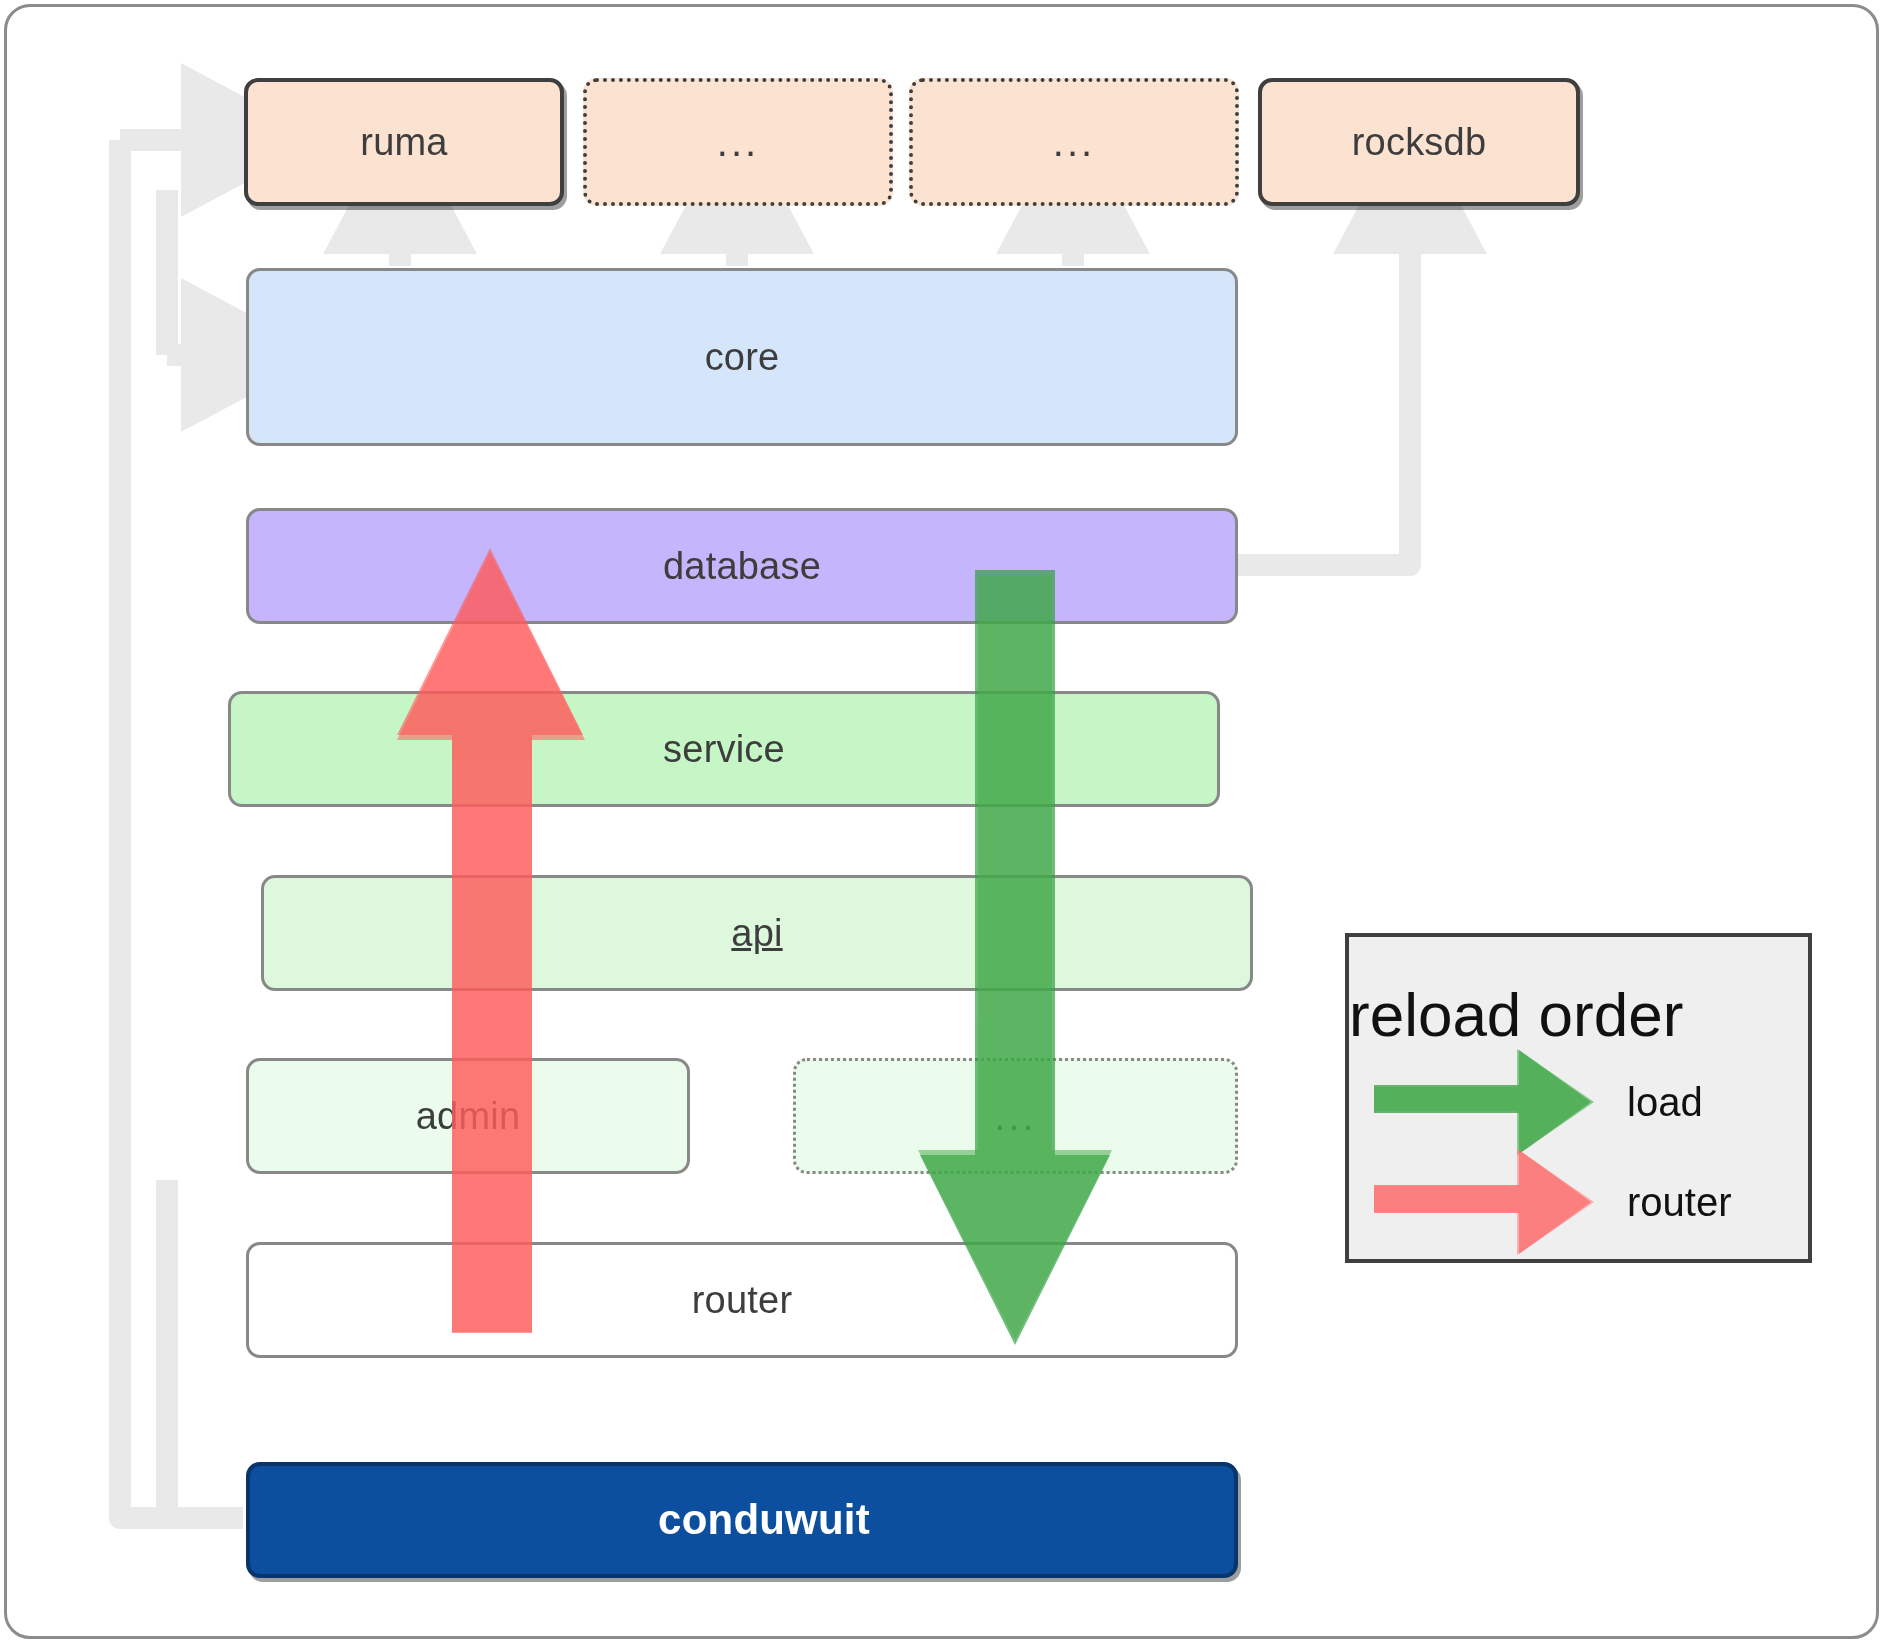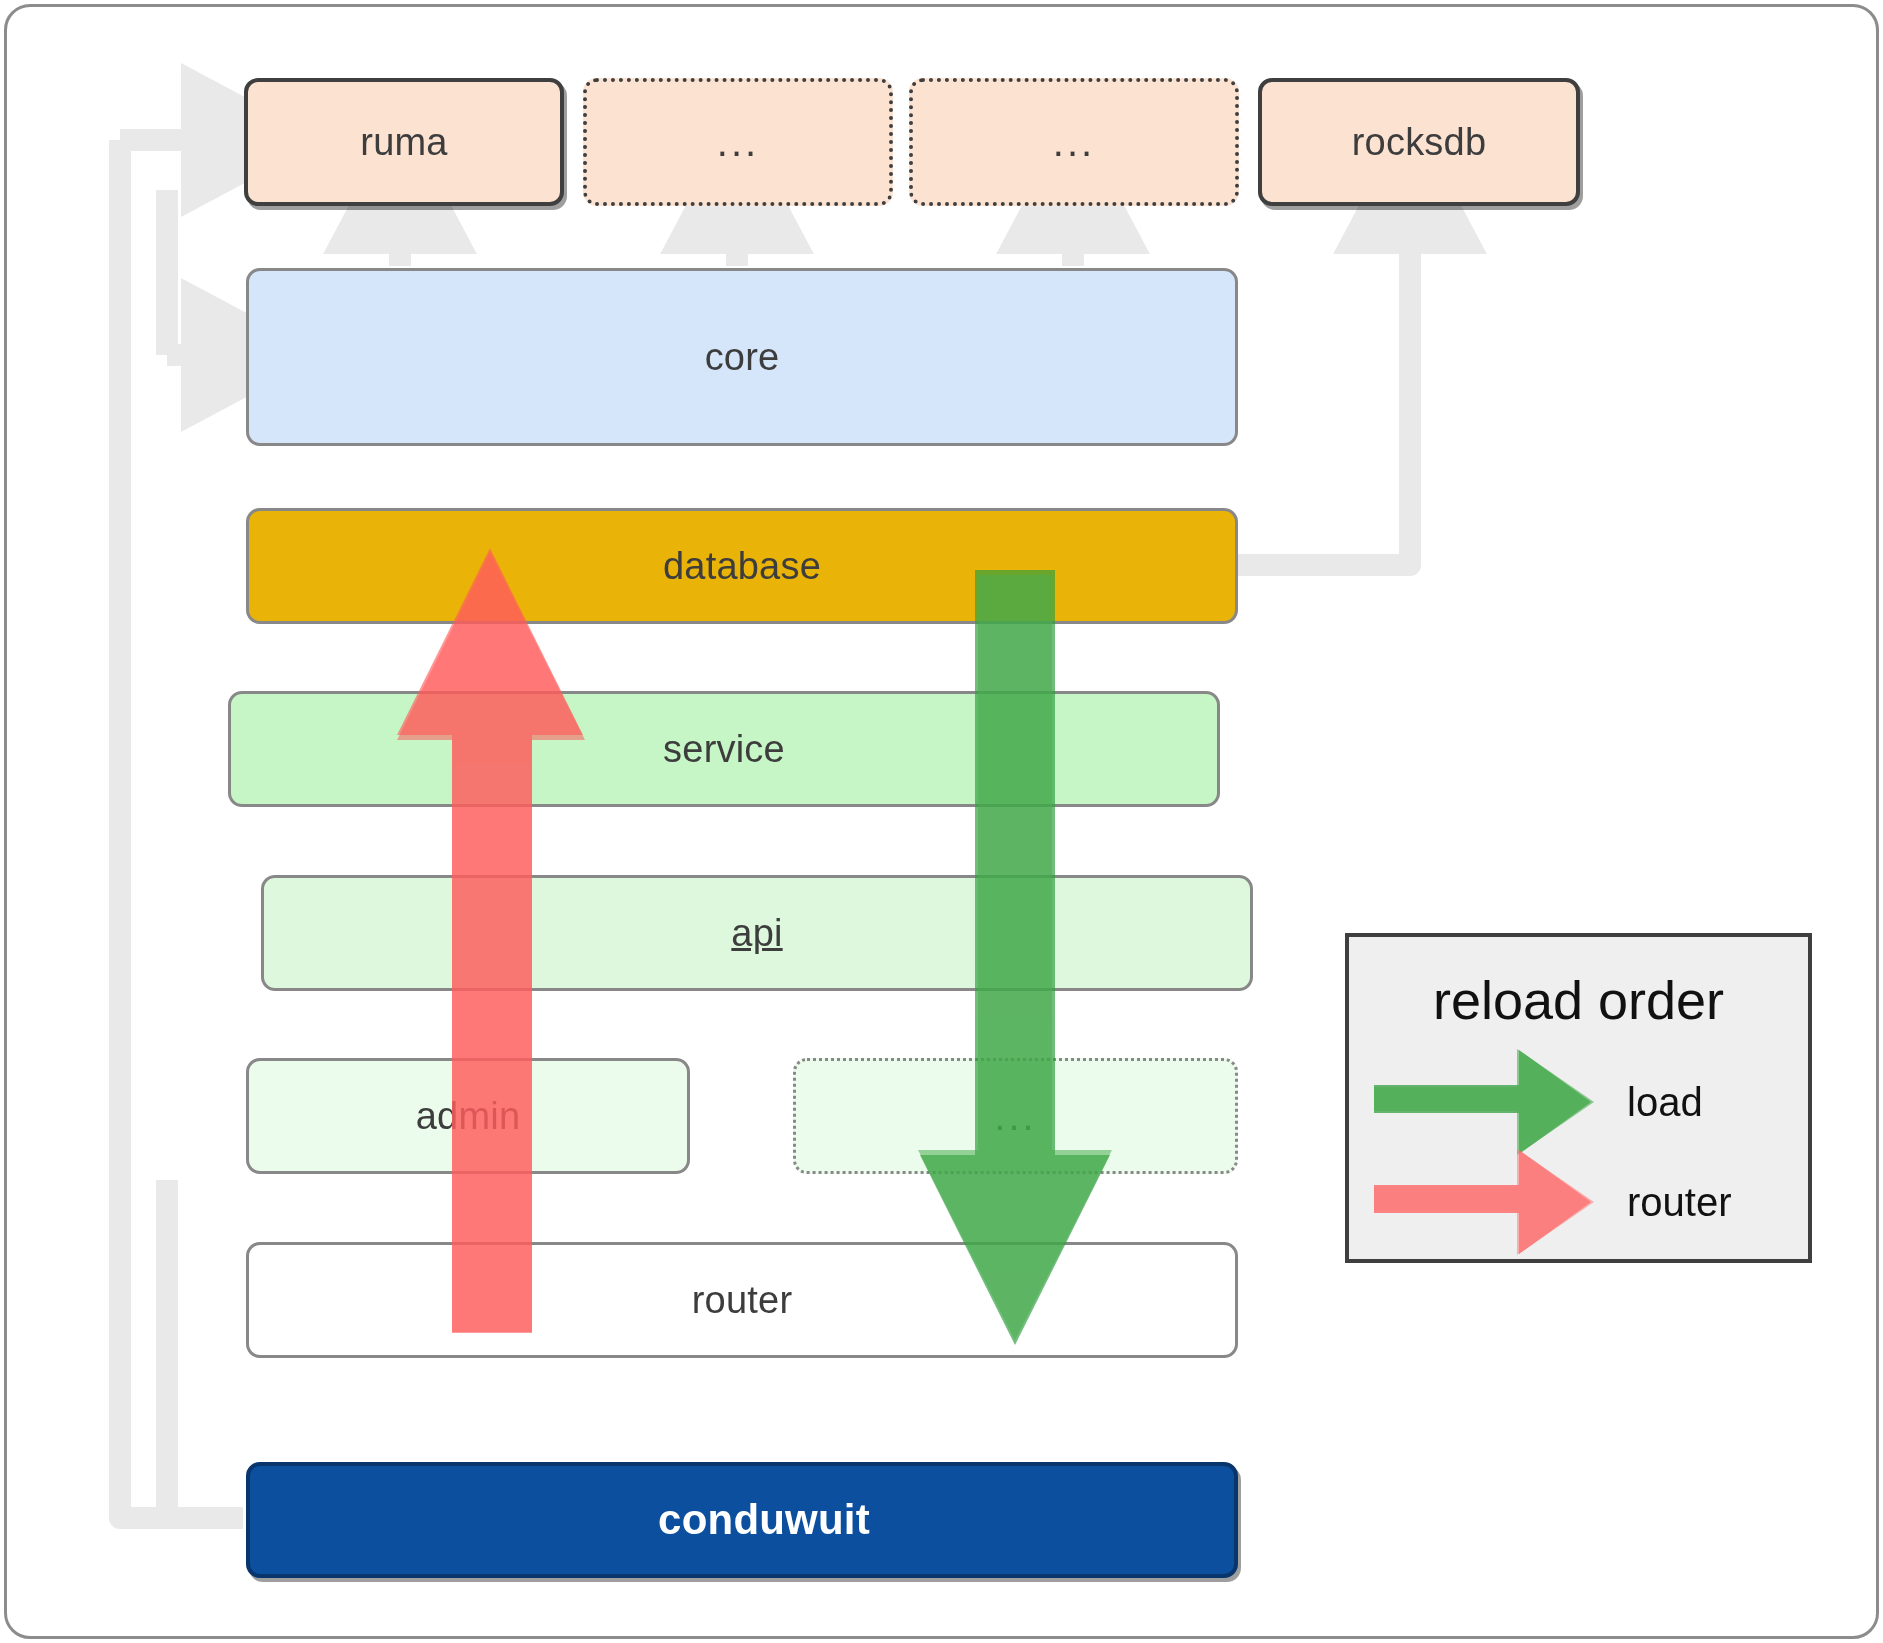--- a/index.html
+++ b/index.html
@@ -38,22 +38,22 @@
   .ellipsis{font-size:40px;letter-spacing:3px;line-height:.4;}
 
   .legend{
     position:absolute;
     background:#efefef;
     border:4px solid #3f3f3f;
     box-sizing:border-box;
     z-index:9;
   }
   .legend-title{
-    position:absolute;left:0;right:0;top:32px;
-    text-align:center;font-size:54px;color:#111;
+    position:absolute;left:0;right:0;top:42px;
+    font-size:62px;color:#111;
   }
   .legend-label{
     position:absolute;font-size:40px;color:#111;
   }
   svg.overlay{position:absolute;left:0;top:0;width:1883px;height:1643px;pointer-events:none;}
   svg.under{z-index:2;}
   svg.above{z-index:8;}
 </style>
 </head>
 <body>
@@ -106,21 +106,21 @@
   </div>
 
   <div class="node solid-dark shadow" style="left:1258px;top:78px;width:322px;height:128px;background:#fce2d1;">
     <span>rocksdb</span>
   </div>
 
   <div class="node solid-gray" style="left:246px;top:268px;width:992px;height:178px;background:#d5e6fa;">
     <span>core</span>
   </div>
 
-  <div class="node solid-gray" style="left:246px;top:508px;width:992px;height:116px;background:#eab308;">
+  <div class="node solid-gray" style="left:246px;top:508px;width:992px;height:116px;background:#c4b5fd;">
     <span>database</span>
   </div>
 
   <div class="node solid-gray" style="left:228px;top:691px;width:992px;height:116px;background:#c6f5c6;">
     <span>service</span>
   </div>
 
   <div class="node solid-gray" style="left:261px;top:875px;width:992px;height:116px;background:#ddf8dd;text-decoration:underline;">
     <span>api</span>
   </div>

